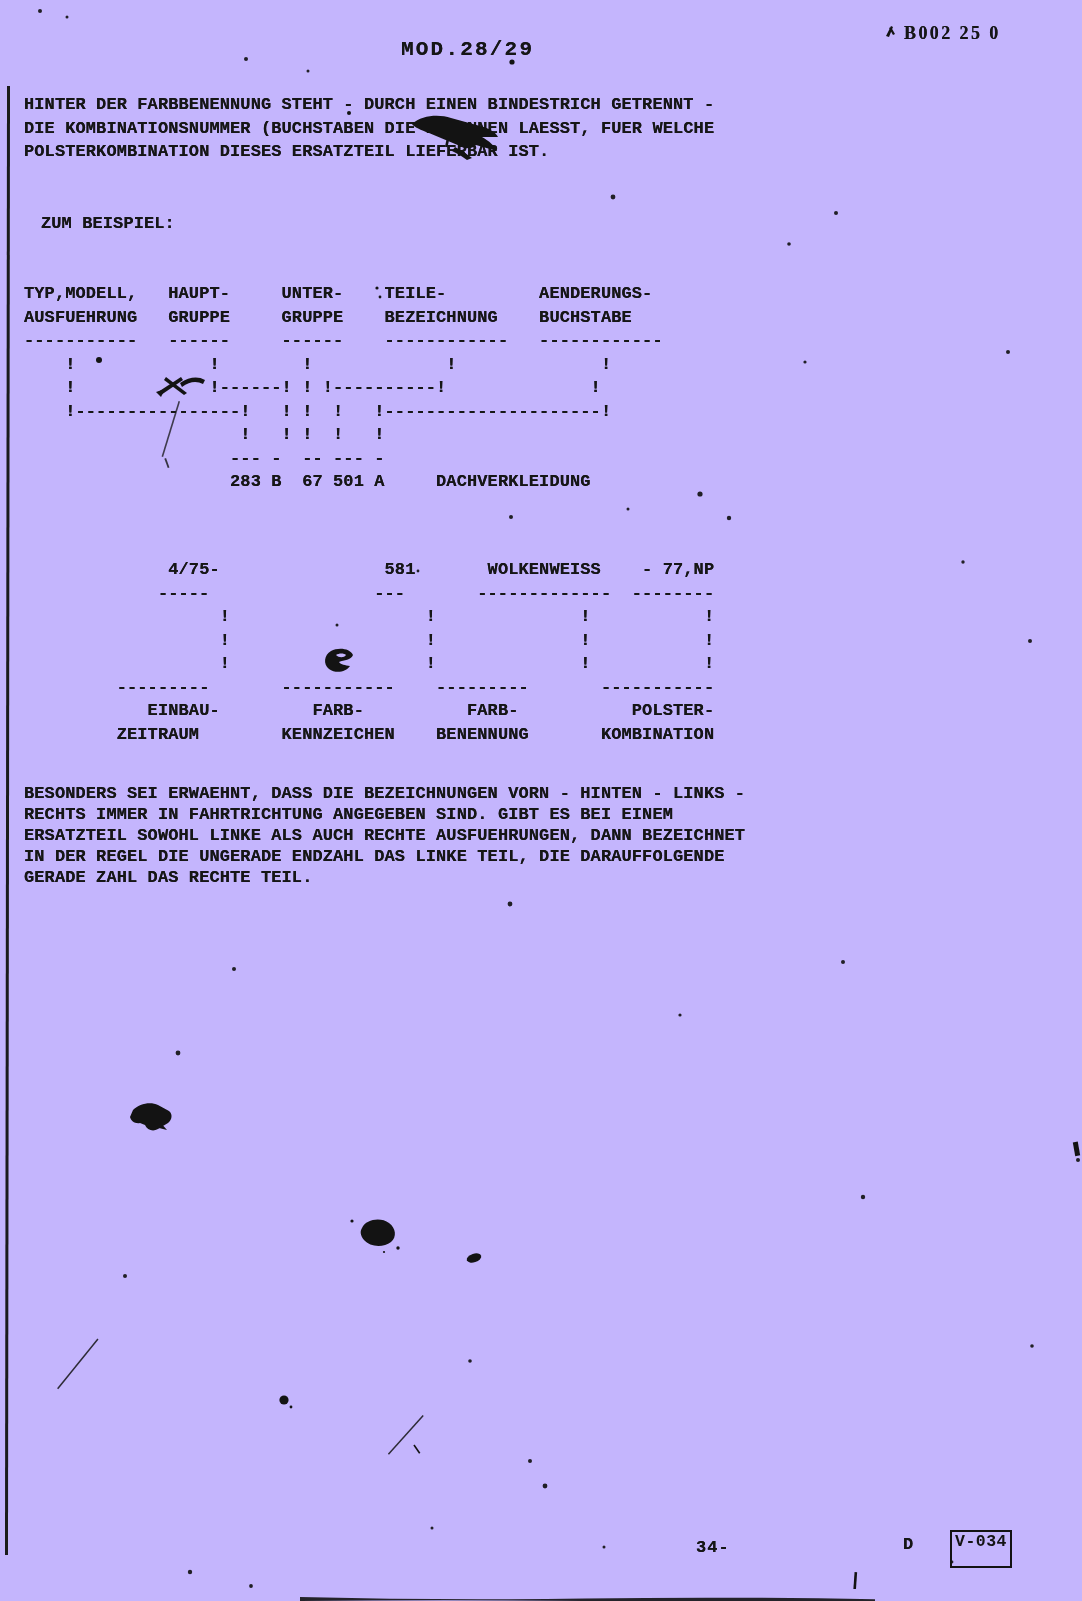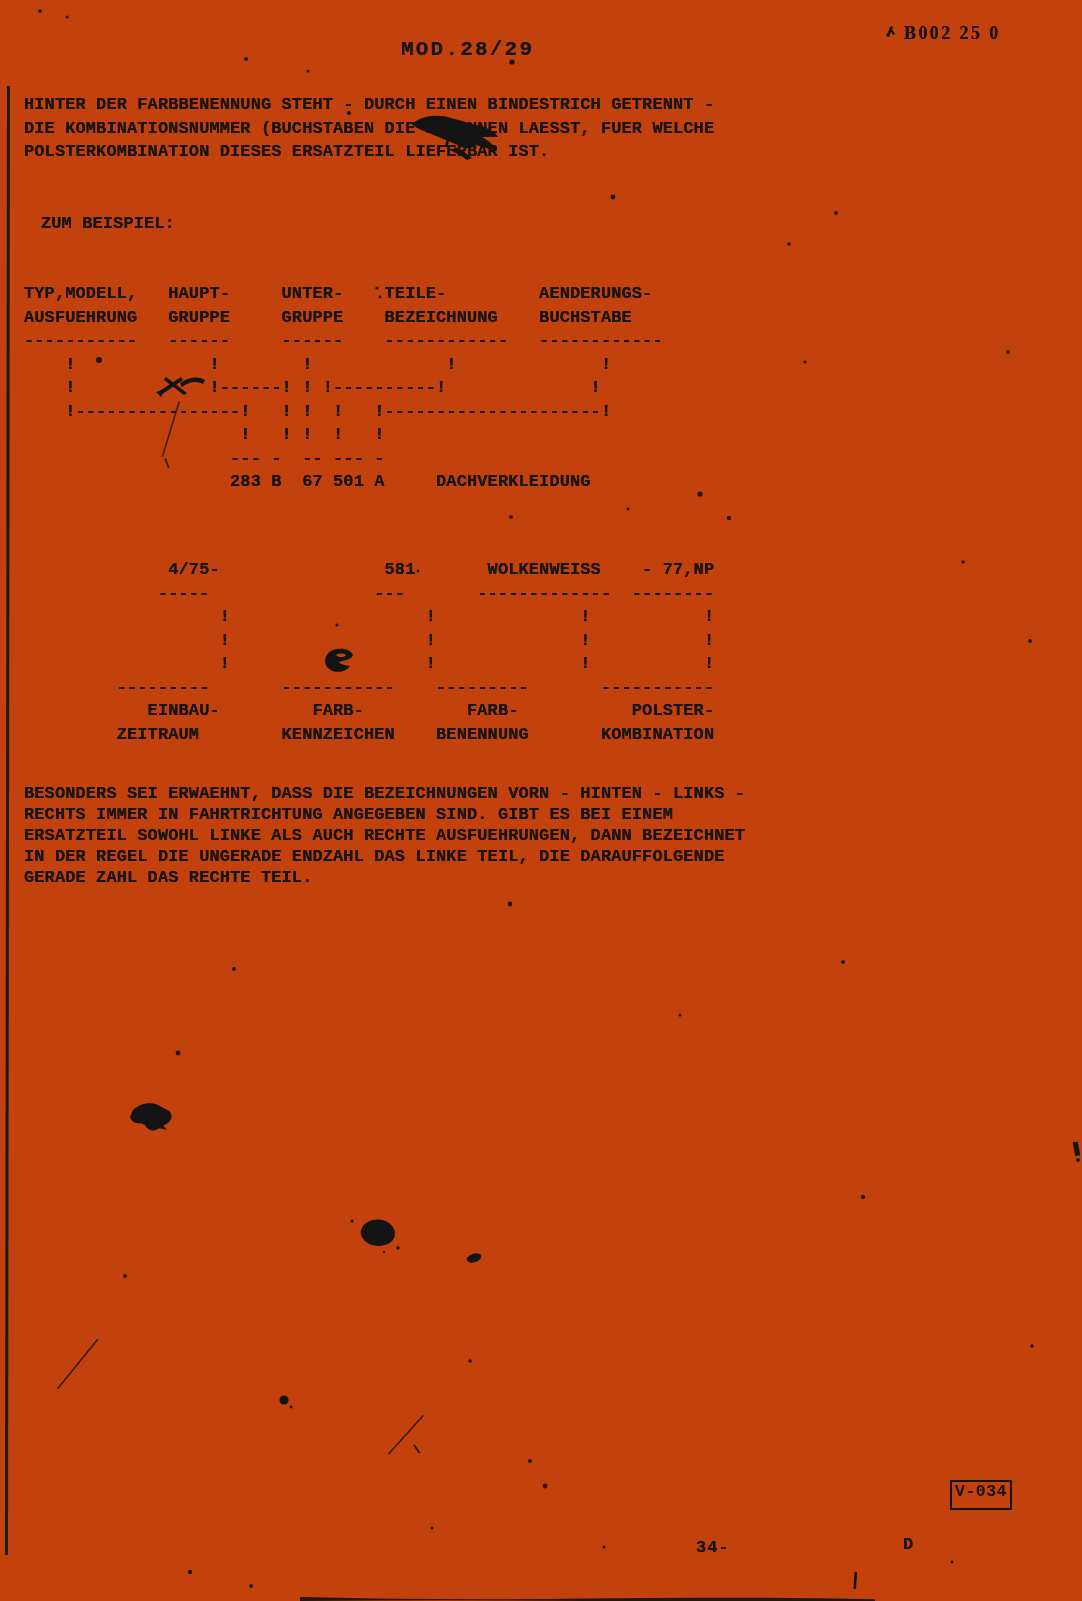--- a/index.html
+++ b/index.html
@@ -1,20 +1,20 @@
 <!DOCTYPE html>
 <html><head>
 <meta charset="utf-8">
 <style>
   html,body{margin:0;padding:0;background:#d8d8d4;}
   .page{
     position:relative;
     width:1082px;height:1601px;
     margin:0 auto;
-    background:#c2410c;
+    background:#c4b5fd;
     overflow:hidden;
     font-family:"Liberation Mono","DejaVu Sans Mono",monospace;
     font-weight:700;
     color:#141414;
   }
   .typed{
     position:absolute;
     font-family:"Liberation Mono","DejaVu Sans Mono",monospace;
     font-weight:700;
     font-size:17px;
@@ -40,23 +40,23 @@
   .diagram1{left:24px;top:282px;}
   .diagram2{left:24px;top:558px;text-align:right;}
   .note{left:24px;top:783px;line-height:21px;}
   .left-rule{
     position:absolute;left:6px;top:86px;width:3px;height:1469px;
     background:#1b1b1b;transform:rotate(0.08deg);
   }
   .page-number{left:696px;top:1536px;letter-spacing:1px;}
   .footer-letter{left:903px;top:1533px;}
   .footer-ref{
-    position:absolute;left:950px;top:1480px;
+    position:absolute;left:950px;top:1530px;
     border:2.5px solid #131313;
-    padding:0px 3px 6px 3px;
+    padding:0px 3px 14px 3px;
     font-size:16.5px;line-height:20px;
     letter-spacing:0.5px;
     white-space:pre;
   }
   .noise{position:absolute;left:0;top:0;pointer-events:none;}
 </style>
 </head>
 <body>
 
 <div class="page">

